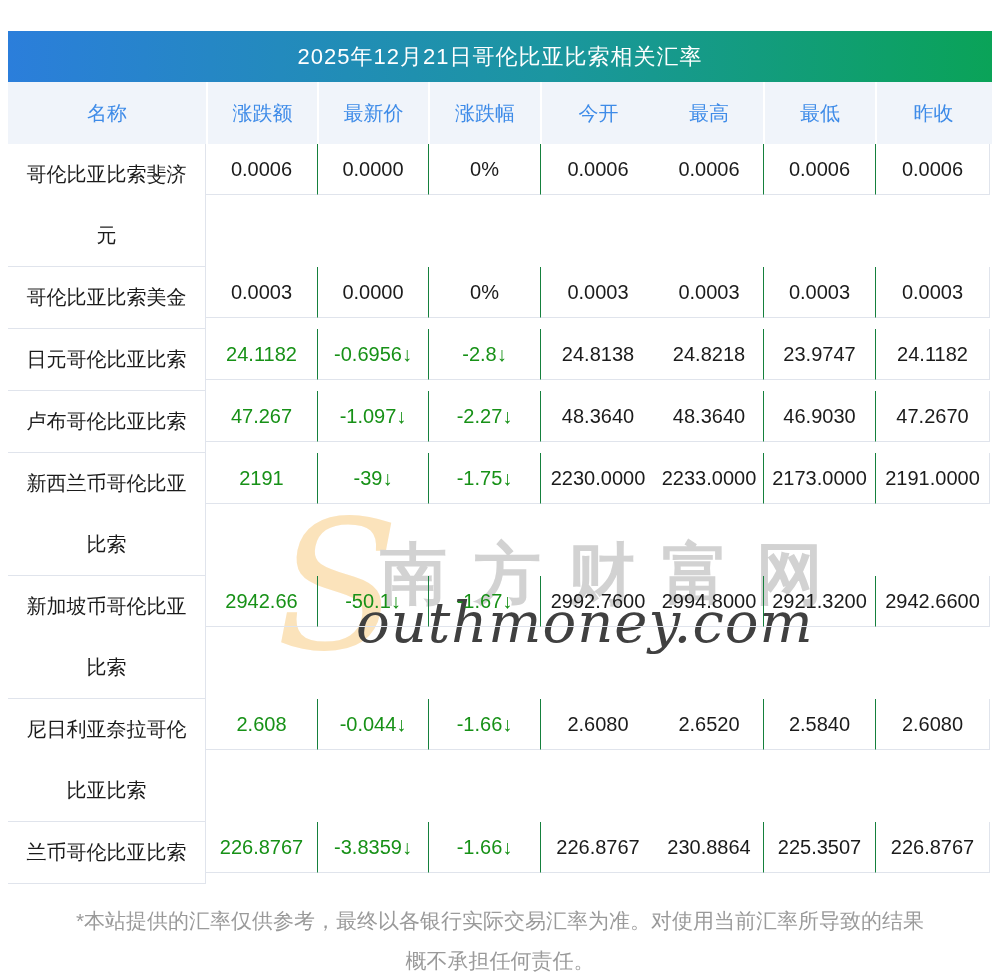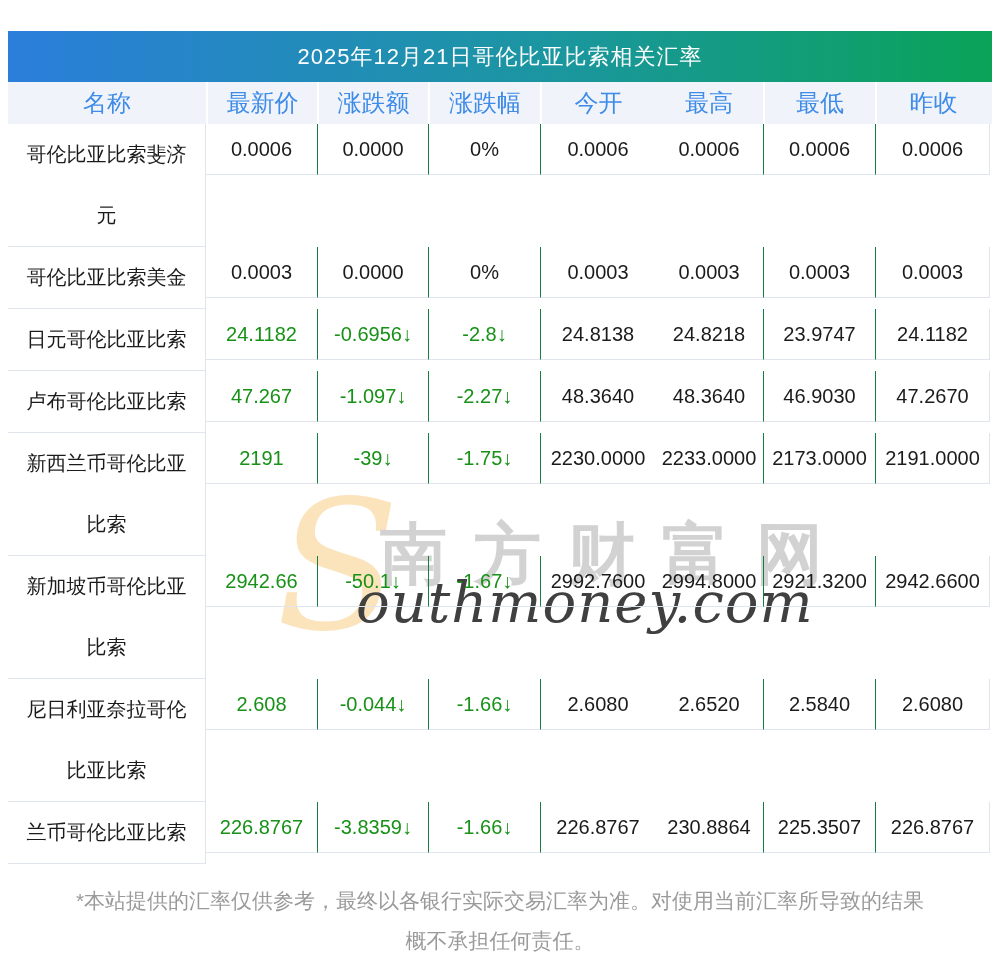--- a/index.html
+++ b/index.html
@@ -29,26 +29,26 @@
   
   .grid-row {
     display: grid;
     grid-template-columns: 198px 111px 111px 112px 115px 108px 112px 115px;
     align-items: start;
   }
   .header-row {
     background: #f0f4fa;
   }
   .header-row .hcell {
-    height: 42px;
+    height: 62px;
     display: flex;
     align-items: center;
     justify-content: center;
     color: #3e8be8;
-    font-size: 24px;
+    font-size: 20px;
   }
   .header-row .hcell.bl { border-left: 2px solid #ffffff; }
   .body-rows { position: relative; }
   .data-row { position: relative; }
   .cell-name {
     align-self: stretch;
     display: flex;
     align-items: center;
     justify-content: center;
     text-align: center;
@@ -126,22 +126,22 @@
 <body>
 
 <div class="content">
 
   <div class="title-bar">
     <span class="title-text">2025年12月21日哥伦比亚比索相关汇率</span>
   </div>
 
   <div class="grid-row header-row">
     <div class="hcell">名称</div>
+    <div class="hcell bl">涨跌额</div>
     <div class="hcell bl">最新价</div>
-    <div class="hcell bl">涨跌额</div>
     <div class="hcell bl">涨跌幅</div>
     <div class="hcell bl">今开</div>
     <div class="hcell">最高</div>
     <div class="hcell bl">最低</div>
     <div class="hcell bl">昨收</div>
   </div>
 
   <div class="body-rows">
 
     <div class="watermark">

